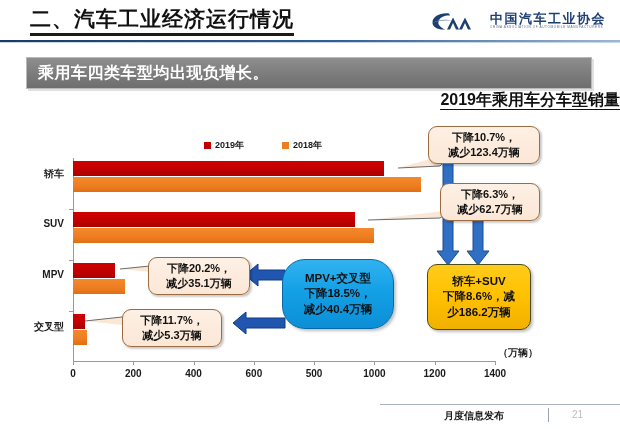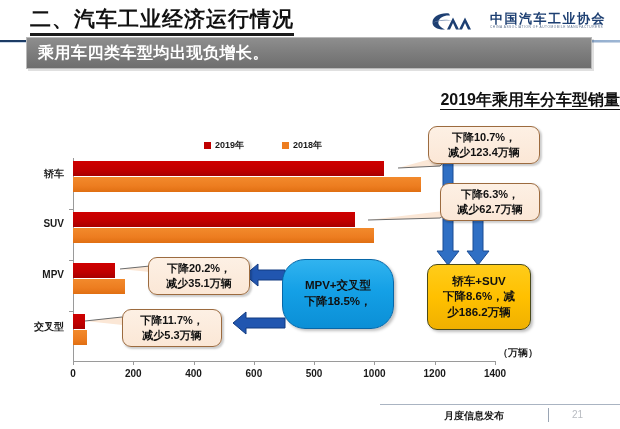--- a/index.html
+++ b/index.html
@@ -34,21 +34,21 @@
   }
   .logo { position: absolute; right: 14px; top: 7px; height: 28px;
           display: flex; align-items: center; gap: 14px; }
   .logo-mark { width: 46px; height: 24px; }
   .logo-text { display: flex; flex-direction: column; justify-content: center; }
   .logo-cn { font-size: 13px; font-weight: bold; color: #1d3f72; letter-spacing: 1.5px; line-height: 1.1; }
   .logo-en { font-size: 3.2px; color: #5b6f8d; letter-spacing: .55px; line-height: 1.2; white-space: nowrap; }
 
   
   .banner {
-    position: absolute; left: 26px; top: 37px; width: 566px; height: 32px;
+    position: absolute; left: 26px; top: 57px; width: 566px; height: 32px;
     background: linear-gradient(to bottom, #8e8e8e 0%, #7d7d7d 50%, #6e6e6e 100%);
     border: 1px solid #b9b9b9;
     box-shadow: 2px 2px 0 rgba(0,0,0,.12);
     display: flex; align-items: center;
   }
   .banner span {
     color: #ffffff; font-size: 16px; font-weight: bold;
     padding-left: 11px; letter-spacing: .5px;
   }
 
@@ -252,20 +252,21 @@
     </div>
 
     <div class="callout" style="left:122px; top:191px; width:100px;">
       <div>下降11.7%，</div>
       <div>减少5.3万辆</div>
     </div>
 
     <div class="bluebox" style="left:282px; top:141px; width:112px; height:70px;">
       <div>MPV+交叉型</div>
       <div>下降18.5%，</div>
+      <div>减少40.4万辆</div>
     </div>
 
     <div class="yellowbox" style="left:427px; top:146px; width:104px; height:66px;">
       <div>轿车+SUV</div>
       <div>下降8.6%，减</div>
       <div>少186.2万辆</div>
     </div>
 
   </div>
 

